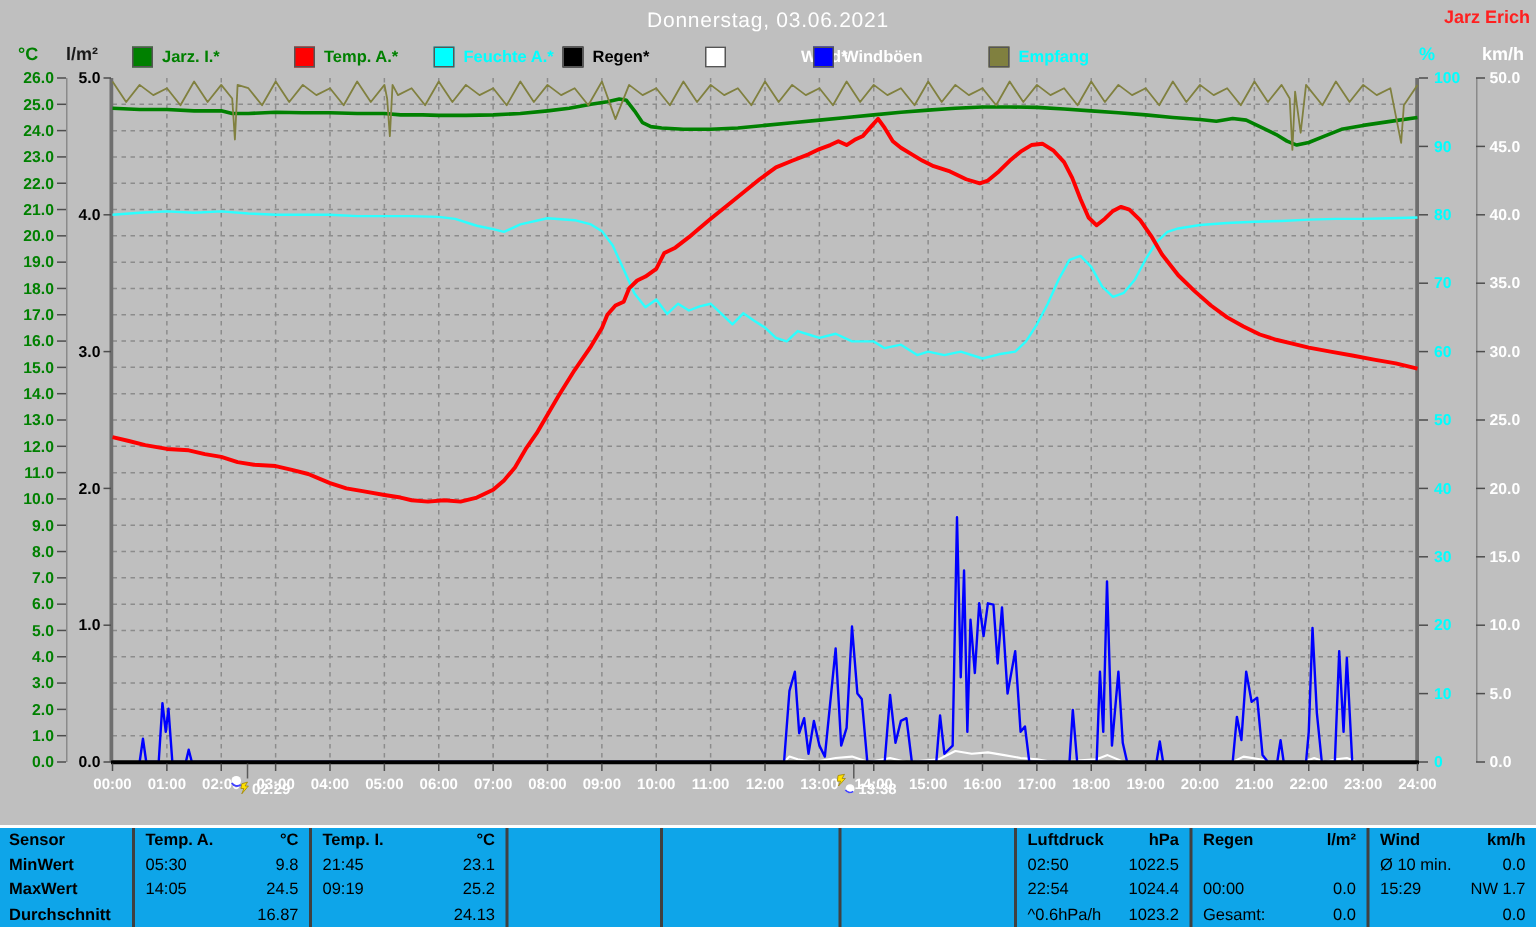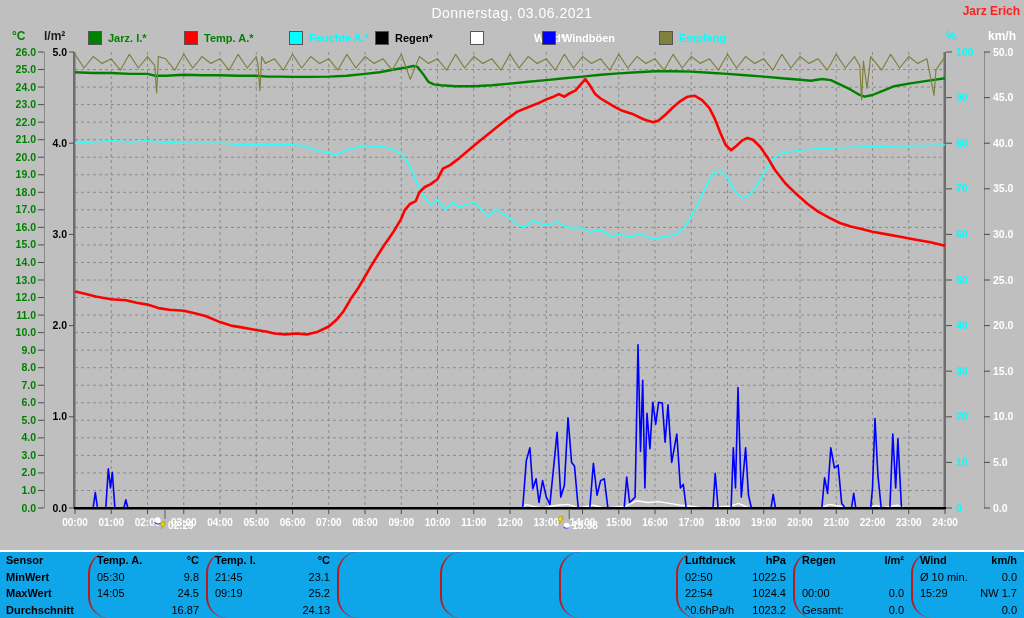--- a/index.html
+++ b/index.html
@@ -14,21 +14,21 @@
   .unit-rain{left:44px;color:#1a1a1a;}
   .unit-hum{left:946px;color:#00ffff;}
   .unit-wind{left:988px;color:#ffffff;}
   #legend{position:absolute;top:0;left:0;width:1024px;height:46px;}
   .legend-item{position:absolute;top:31px;height:14px;display:flex;align-items:center;font-size:11px;font-weight:bold;}
   .legend-swatch{width:12px;height:12px;margin-right:6px;border:1px solid #555;flex:0 0 auto;}
   #chart{position:absolute;left:0;top:0;}
   .stats{position:absolute;left:0;top:550px;width:1024px;height:68px;background:#0ea5e9;
          border-top:2px solid #ffffff;box-sizing:border-box;display:flex;color:#000;}
   .stats .col{box-sizing:border-box;display:flex;flex-direction:column;}
-  .stats .col.sep{border-left:2px solid #b91c1c;border-radius:21px;}
+  .stats .col.sep{border-left:2px solid #404040;}
   .stats .trow{flex:1;display:flex;align-items:center;justify-content:space-between;
          padding:0 7px;font-size:11px;white-space:nowrap;}
   .stats .trow.hdr{font-weight:bold;}
   .stats .rowlabel{flex:1;display:flex;align-items:center;padding-left:6px;
          font-size:11px;font-weight:bold;white-space:nowrap;}
 </style>
 </head>
 <body>
 
 <div class="app">
@@ -38,21 +38,21 @@
   <div class="unit unit-tempc">°C</div>
   <div class="unit unit-rain">l/m²</div>
   <div class="unit unit-hum">%</div>
   <div class="unit unit-wind">km/h</div>
 
   <div id="legend">
       <div class="legend-item" style="left: 88px;">
         <span class="legend-swatch" style="background: rgb(0, 128, 0);"></span>
         <span style="color: rgb(0, 128, 0);">Jarz. I.*</span>
       </div>
-      <div class="legend-item" style="left: 184px;">
+      <div class="legend-item" style="left: 196px;">
         <span class="legend-swatch" style="background: rgb(255, 0, 0);"></span>
         <span style="color: rgb(0, 128, 0);">Temp. A.*</span>
       </div>
       <div class="legend-item" style="left: 279px; margin-left: 10px;">
         <span class="legend-swatch" style="background: rgb(0, 255, 255);"></span>
         <span style="color: rgb(0, 255, 255);">Feuchte A.*</span>
       </div>
       <div class="legend-item" style="left: 375px;">
         <span class="legend-swatch" style="background: rgb(0, 0, 0);"></span>
         <span style="color: rgb(0, 0, 0);">Regen*</span>

